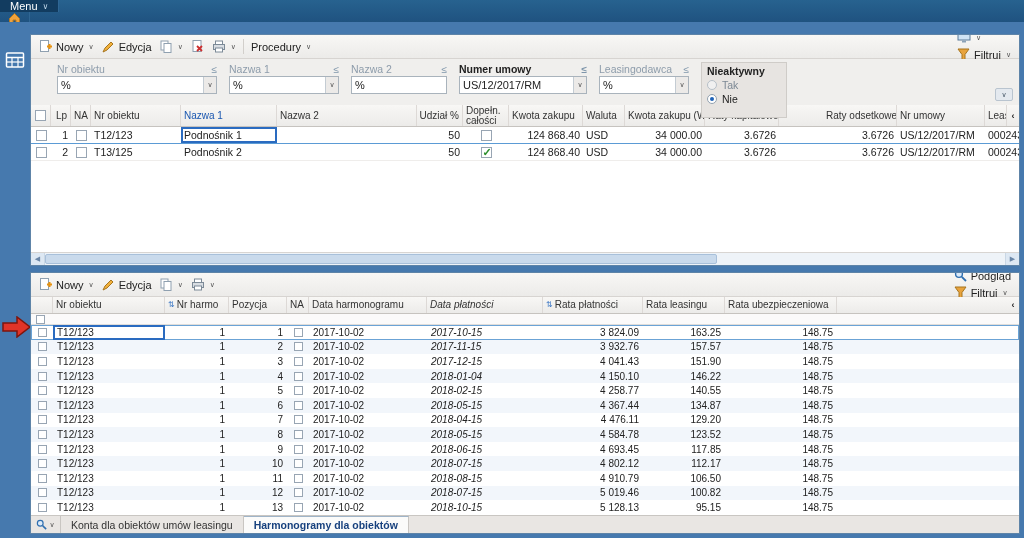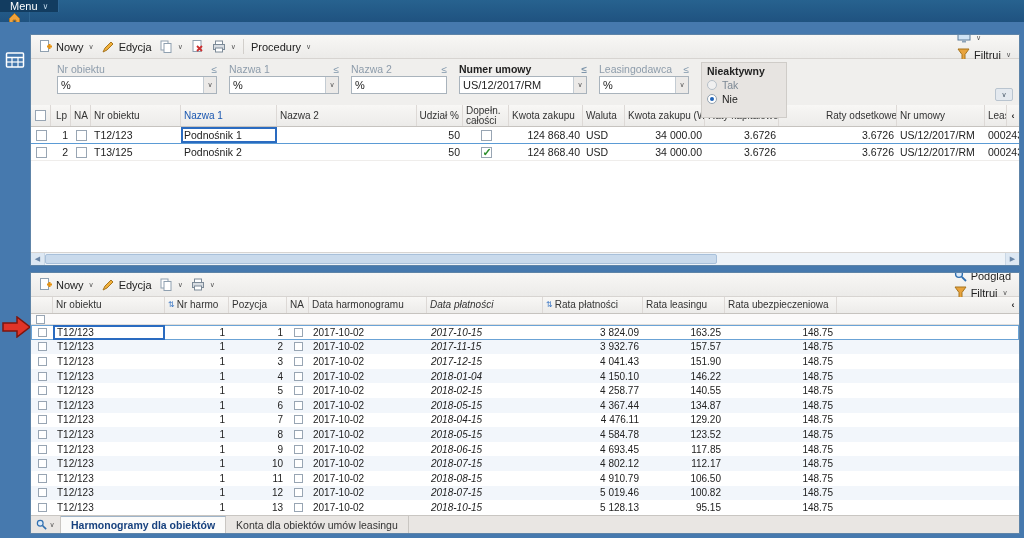--- a/index.html
+++ b/index.html
@@ -706,18 +706,18 @@
         </div>
 
       <div class="btabs">
         <div class="zoom-btn">
           <svg width="11" height="11" viewBox="0 0 13 13">
             <circle cx="5" cy="5" r="3.4" fill="#dceaf8" stroke="#2f6fb0" stroke-width="1.4"></circle>
             <line x1="7.8" y1="7.8" x2="12" y2="12" stroke="#2f6fb0" stroke-width="1.8"></line>
           </svg>
           <span class="drop">∨</span>
         </div>
+        <div class="btab">Konta dla obiektów umów leasingu</div>
         <div class="btab active">Harmonogramy dla obiektów</div>
-        <div class="btab">Konta dla obiektów umów leasingu</div>
       </div>
     </div>
   </div>
 </div>
 
 </body></html>

